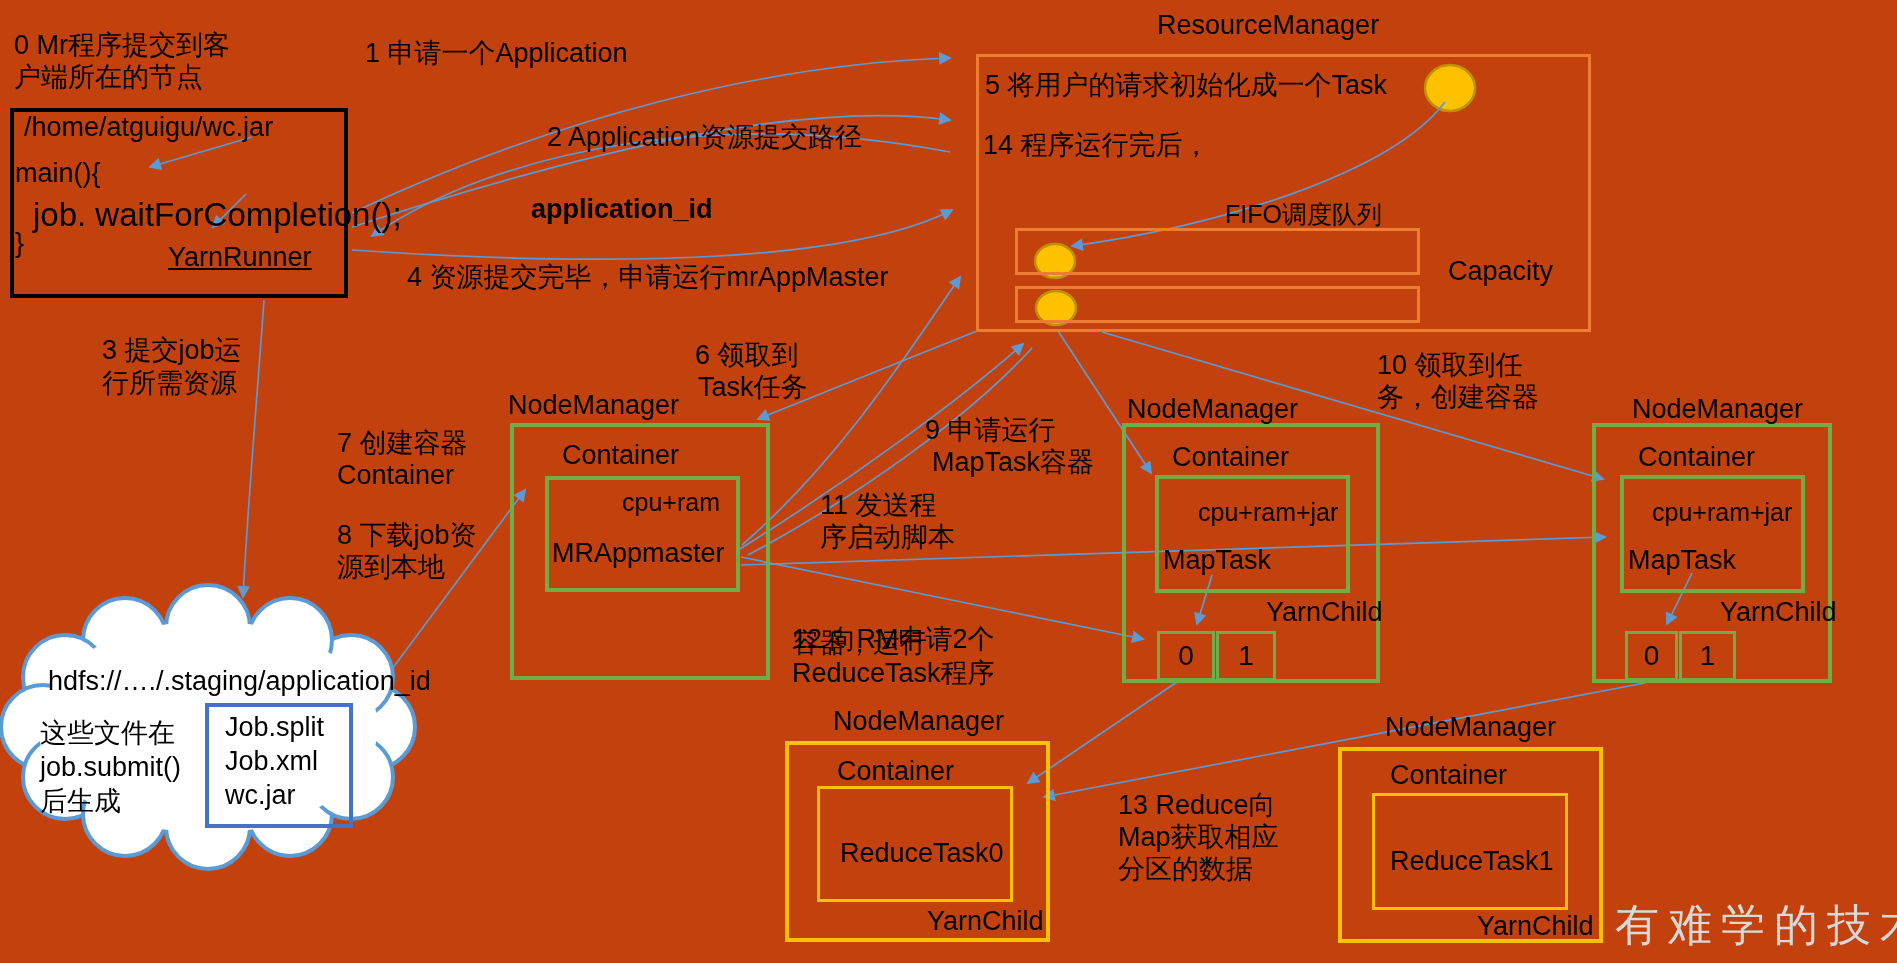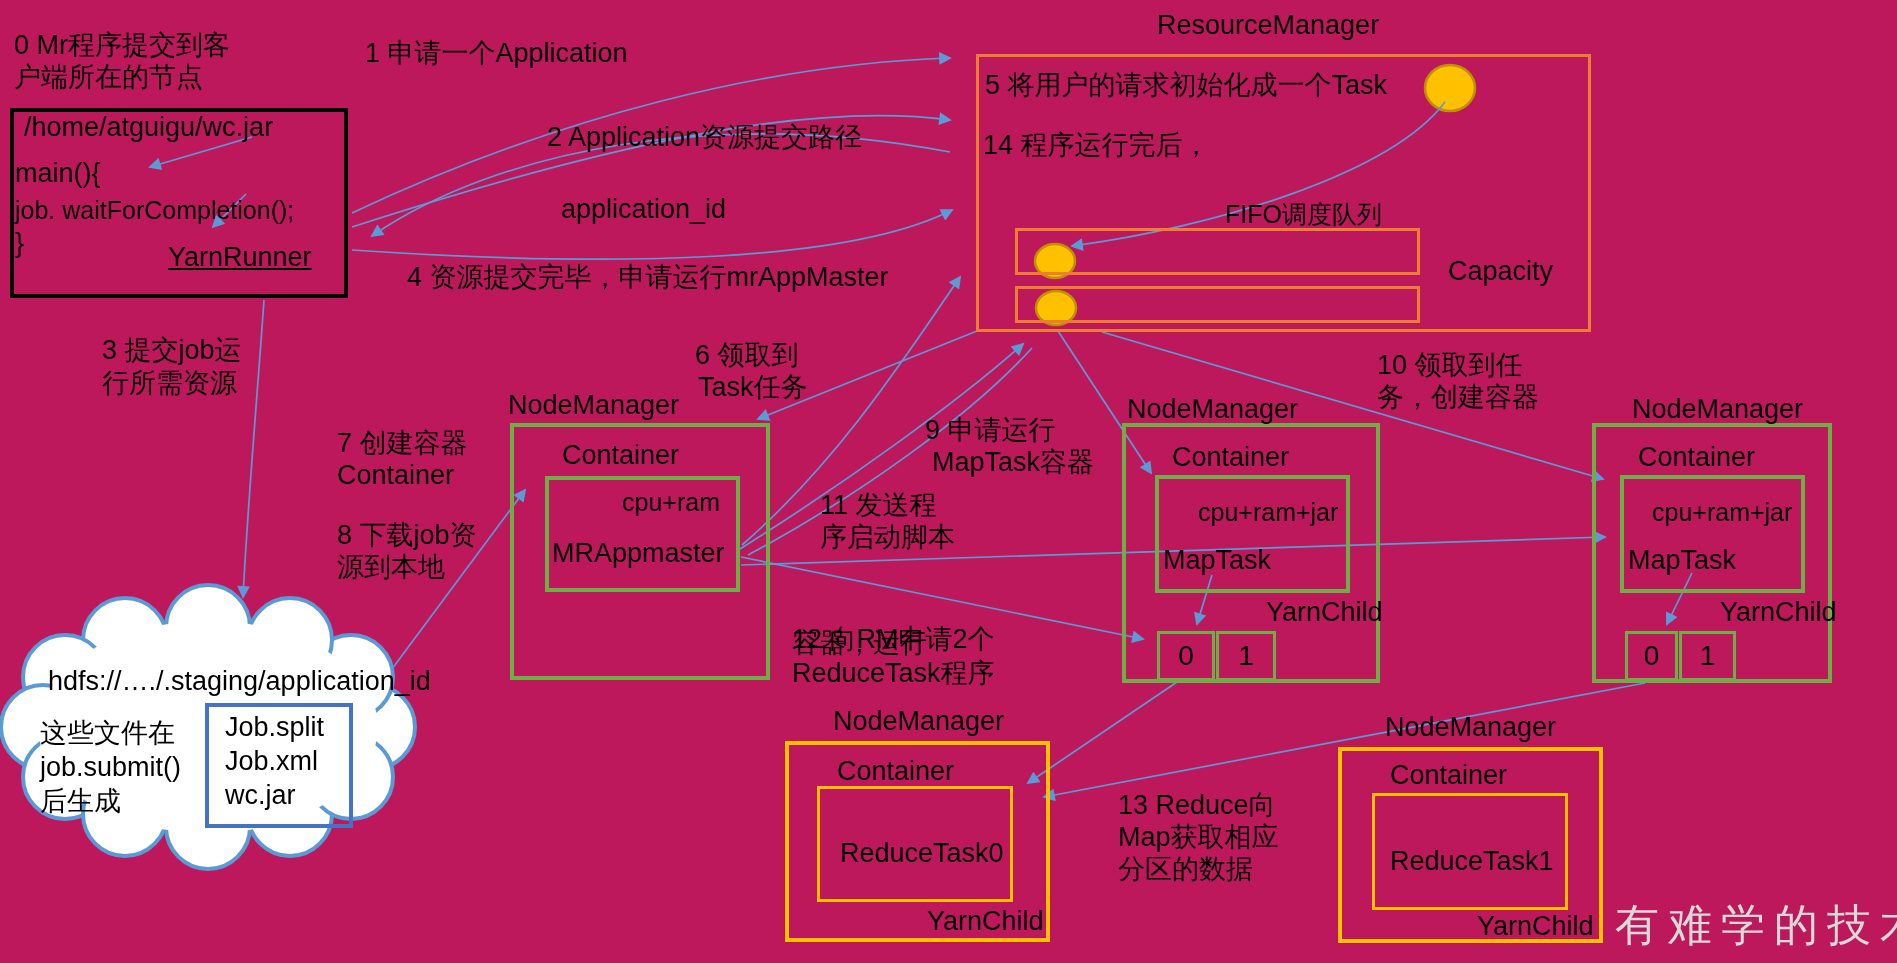--- a/index.html
+++ b/index.html
@@ -1,16 +1,16 @@
 <!DOCTYPE html>
 <html><head>
 <meta charset="utf-8">
 <style>
   html,body{margin:0;padding:0;background:#fff;}
-  #canvas{position:relative;width:1897px;height:963px;background:#be185d;overflow:hidden;
+  #canvas{position:relative;width:1897px;height:963px;background:#c2410c;overflow:hidden;
           font-family:"Liberation Sans",sans-serif;color:#000;}
   #arrows{position:absolute;left:0;top:0;z-index:0;}
   .t{position:absolute;white-space:nowrap;font-size:27px;line-height:1.15;z-index:2;}
   .box{position:absolute;z-index:1;background:transparent;box-sizing:border-box;}
   .cell{display:flex;align-items:center;justify-content:center;font-size:28px;}
   .wm{position:absolute;z-index:3;font-family:"DejaVu Serif",serif;font-size:44px;
       letter-spacing:9px;color:#d9d9d9;white-space:nowrap;}
 </style>
 </head>
 <body>
@@ -68,27 +68,27 @@
       <path d="M246,194 L213,227" marker-end="url(#ah)"></path>
     </g>
   </svg>
 
   <div class="t" style="left:14px;top:30px;">0 Mr程序提交到客</div>
   <div class="t" style="left:14px;top:62px;">户端所在的节点</div>
 
   <div class="box" style="left:10px;top:108px;width:338px;height:190px;border:4px solid #000;"></div>
   <div class="t" style="left:24px;top:112px;">/home/atguigu/wc.jar</div>
   <div class="t" style="left:15px;top:158px;">main(){</div>
-  <div class="t" style="left:15px;top:196px;font-size:25px;">job. waitForCompletion();</div>
+  <div class="t" style="left:33px;top:196px;font-size:33px;">job. waitForCompletion();</div>
   <div class="t" style="left:15px;top:228px;">}</div>
   <div class="t" style="left:168px;top:242px;text-decoration:underline;">YarnRunner</div>
 
   <div class="t" style="left:365px;top:38px;">1 申请一个Application</div>
   <div class="t" style="left:547px;top:122px;">2 Application资源提交路径</div>
-  <div class="t" style="left:561px;top:194px;">application_id</div>
+  <div class="t" style="left:531px;top:194px;font-weight:bold;">application_id</div>
   <div class="t" style="left:407px;top:262px;">4 资源提交完毕，申请运行mrAppMaster</div>
   <div class="t" style="left:102px;top:335px;">3 提交job运</div>
   <div class="t" style="left:102px;top:368px;">行所需资源</div>
   <div class="t" style="left:695px;top:340px;">6 领取到</div>
   <div class="t" style="left:698px;top:372px;">Task任务</div>
   <div class="t" style="left:337px;top:428px;">7 创建容器</div>
   <div class="t" style="left:337px;top:460px;">Container</div>
   <div class="t" style="left:337px;top:520px;">8 下载job资</div>
   <div class="t" style="left:337px;top:552px;">源到本地</div>
   <div class="t" style="left:925px;top:415px;">9 申请运行</div>

